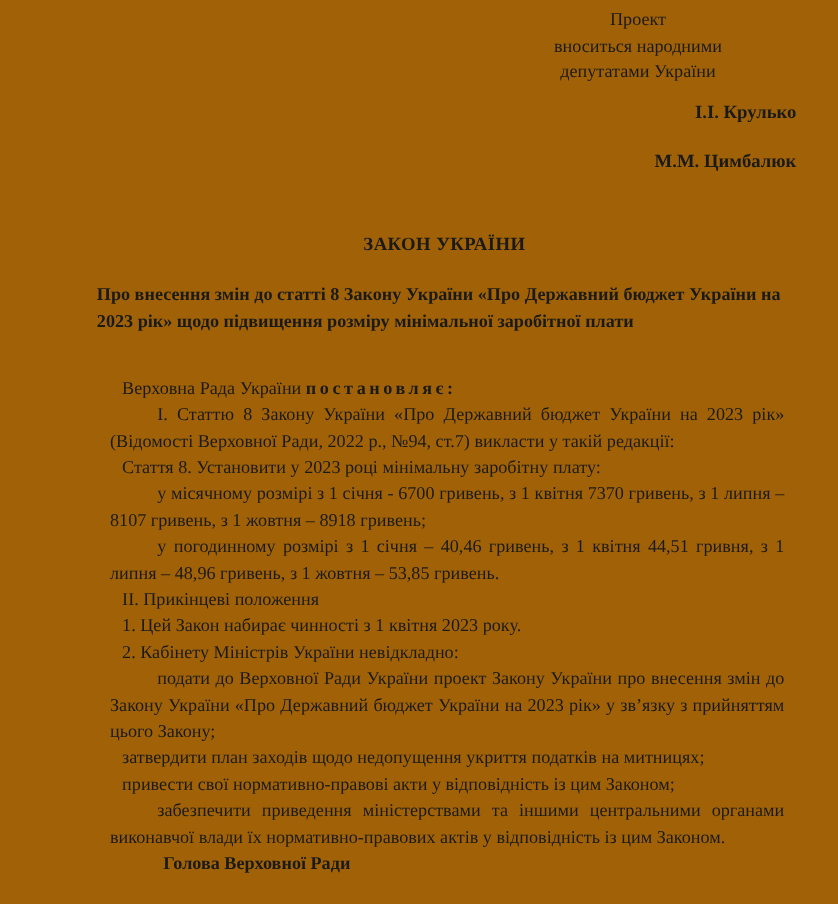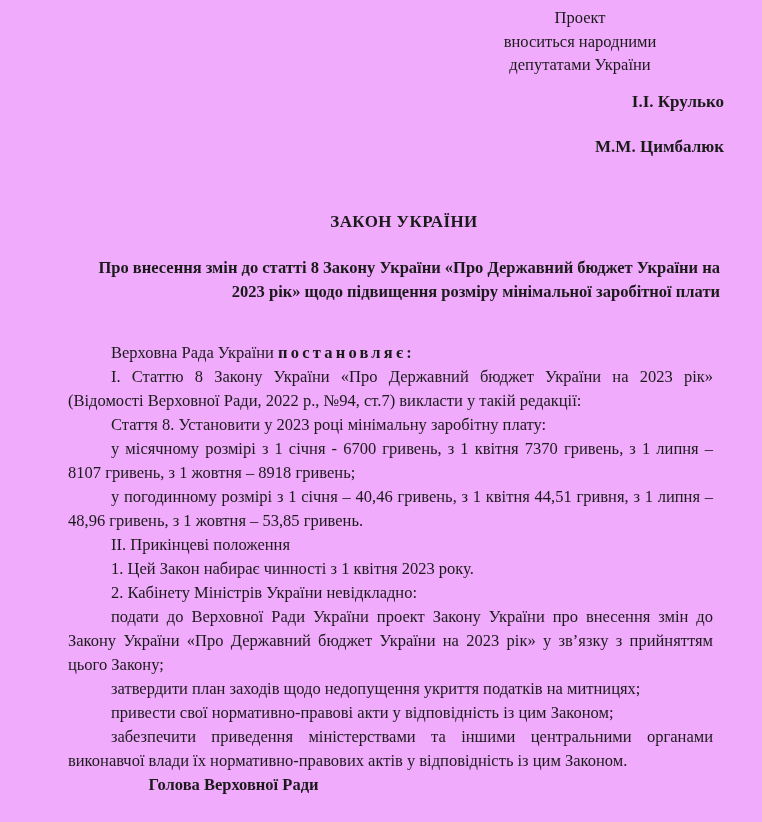--- a/index.html
+++ b/index.html
@@ -5,21 +5,21 @@
 <style>
   html, body {
     margin: 0;
     padding: 0;
     background: #ffffff;
   }
   .page {
     position: relative;
     width: 762px;
     height: 822px;
-    background: #f0abfc;
+    background: #a16207;
     overflow: hidden;
     font-family: "Liberation Serif", "DejaVu Serif", serif;
     color: #1a1a1a;
     -webkit-font-smoothing: antialiased;
   }
 
   
   .header-block {
     position: absolute;
     top: 6px;
@@ -56,21 +56,21 @@
     font-weight: bold;
     letter-spacing: 0.4px;
   }
 
   
   .law-title {
     position: absolute;
     top: 256px;
     left: 88px;
     width: 632px;
-    text-align: right;
+    text-align: left;
     font-size: 16.5px;
     font-weight: bold;
     line-height: 24px;
   }
 
   
   .body-text {
     position: absolute;
     top: 341px;
     left: 68px;
@@ -79,20 +79,21 @@
     line-height: 24px;
   }
   .body-text p {
     margin: 0;
     text-indent: 43px;
     text-align: left;
   }
   .body-text p.justify {
     text-align: justify;
     text-align-last: left;
+    margin-left: 32px;
   }
   .spaced-bold {
     font-weight: bold;
     letter-spacing: 3.2px;
   }
 
   
   .signature {
     position: absolute;
     top: 773px;

